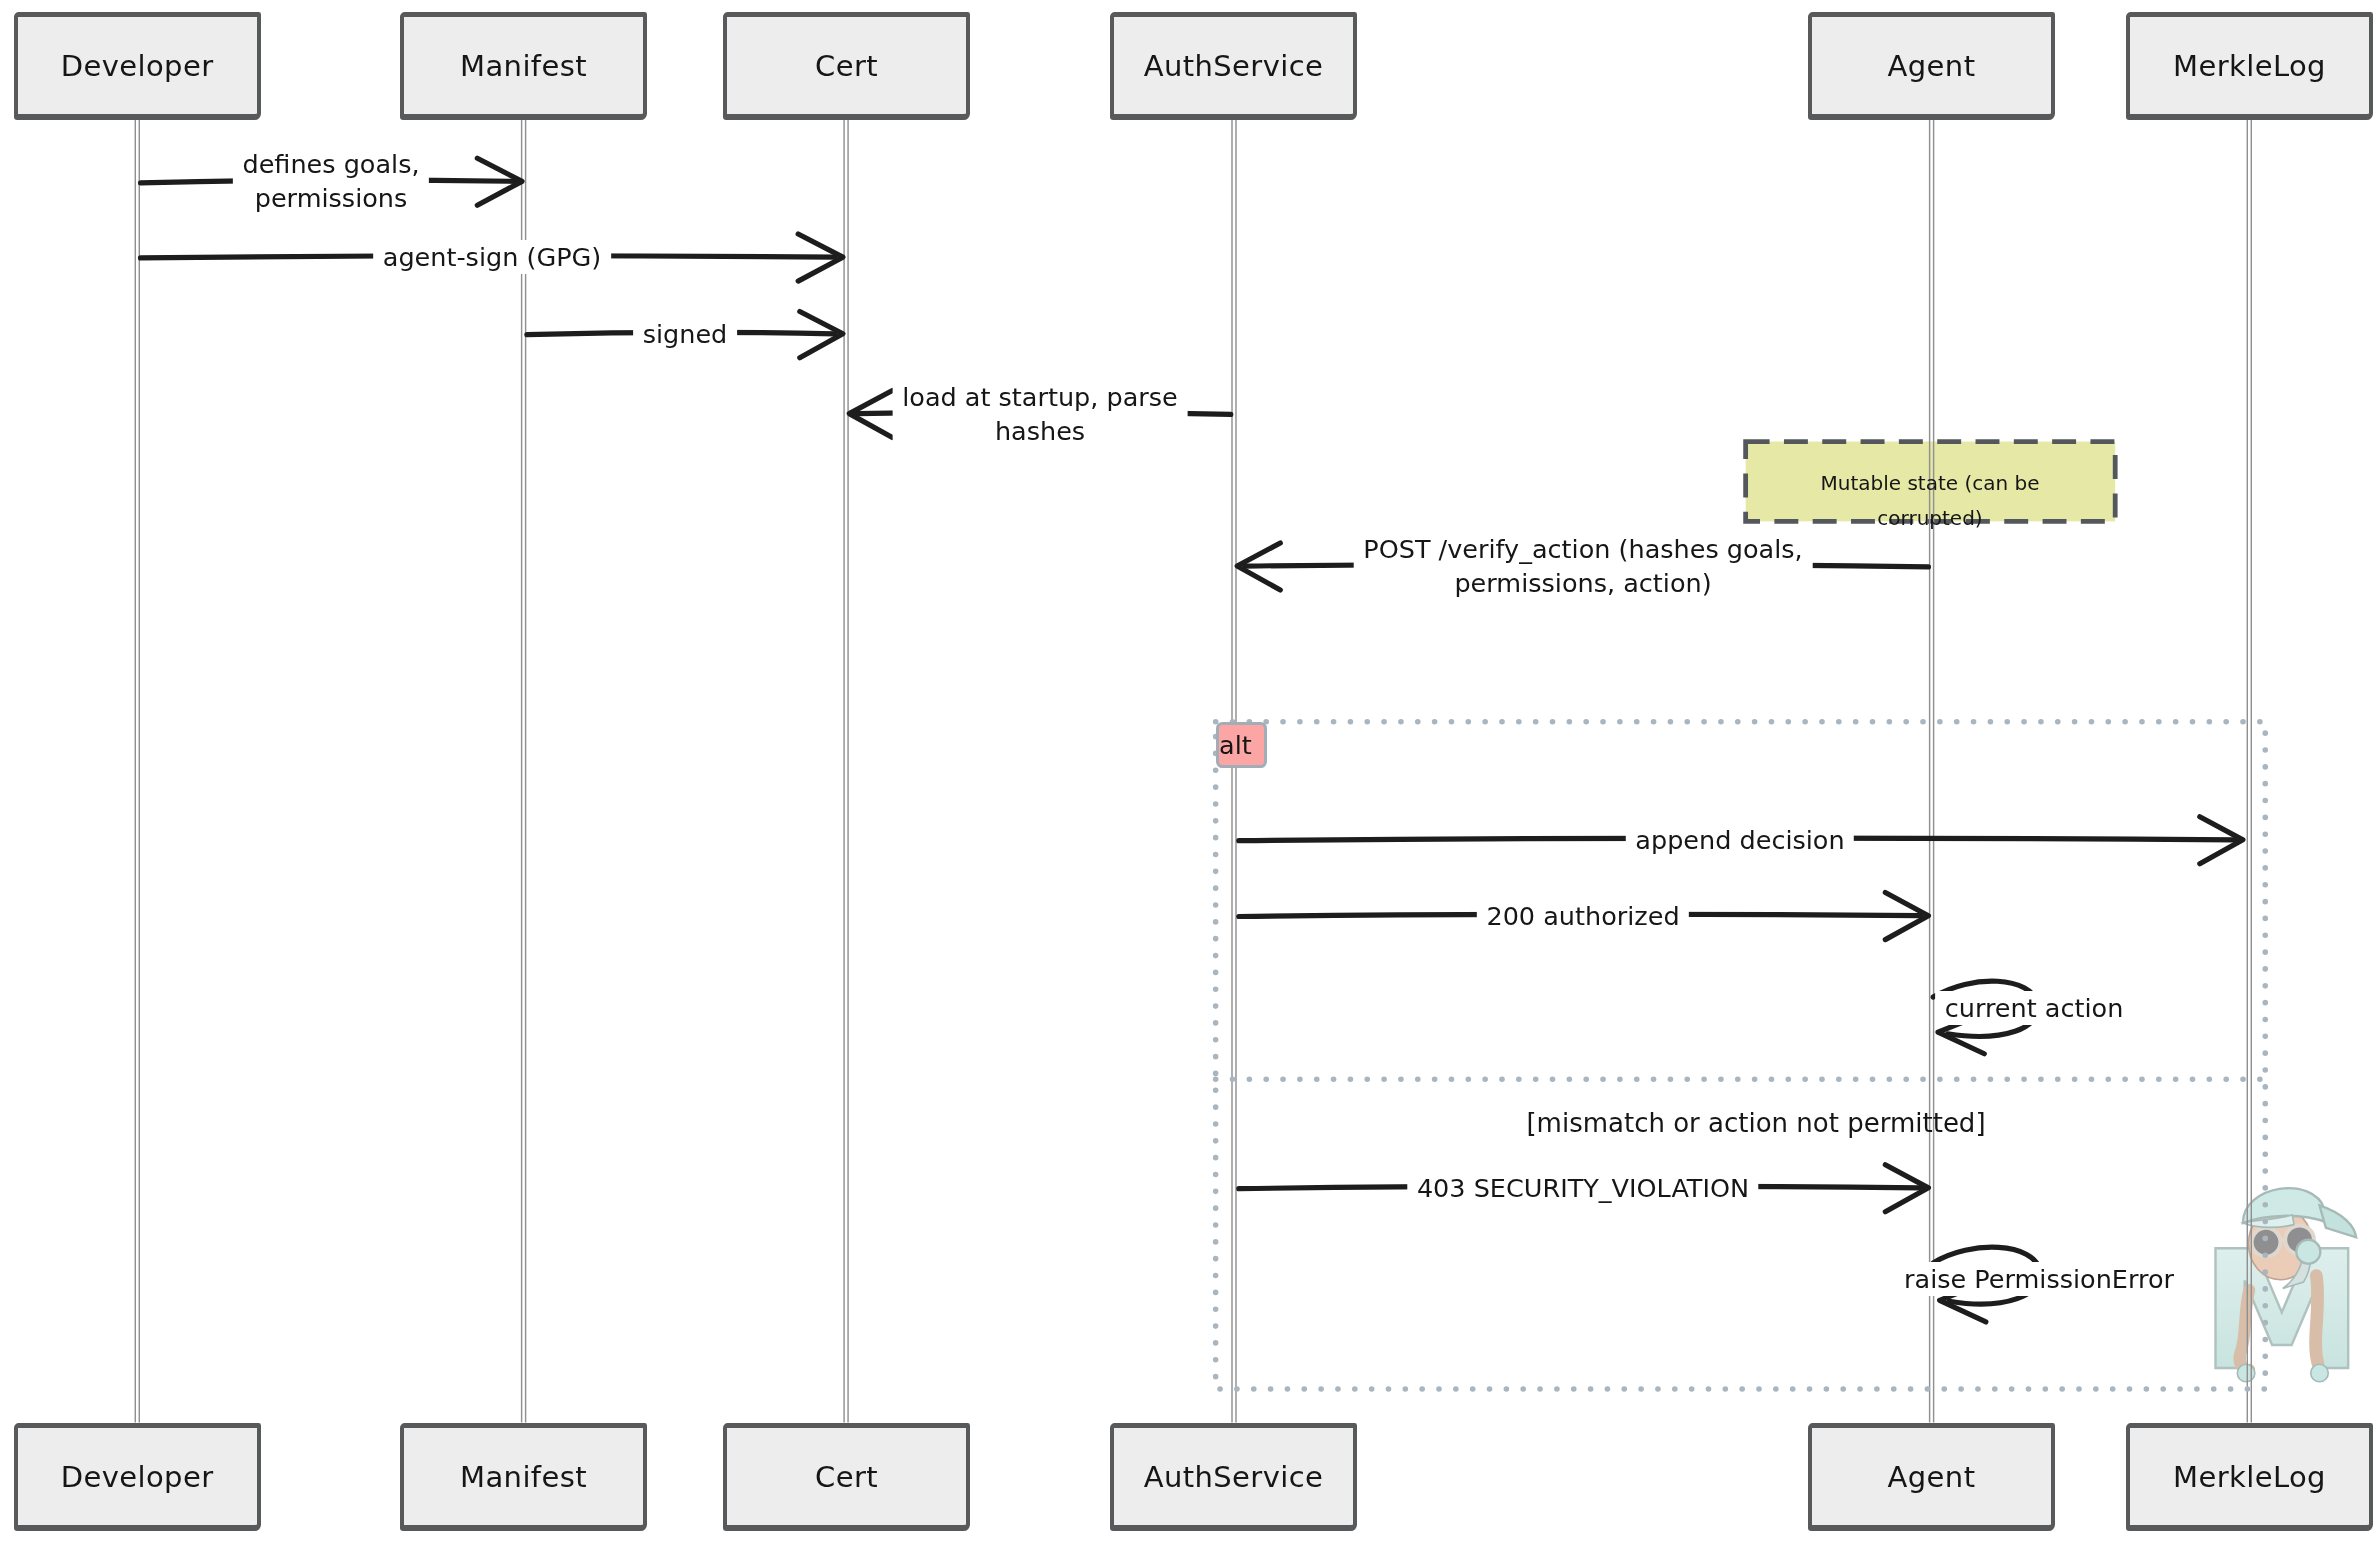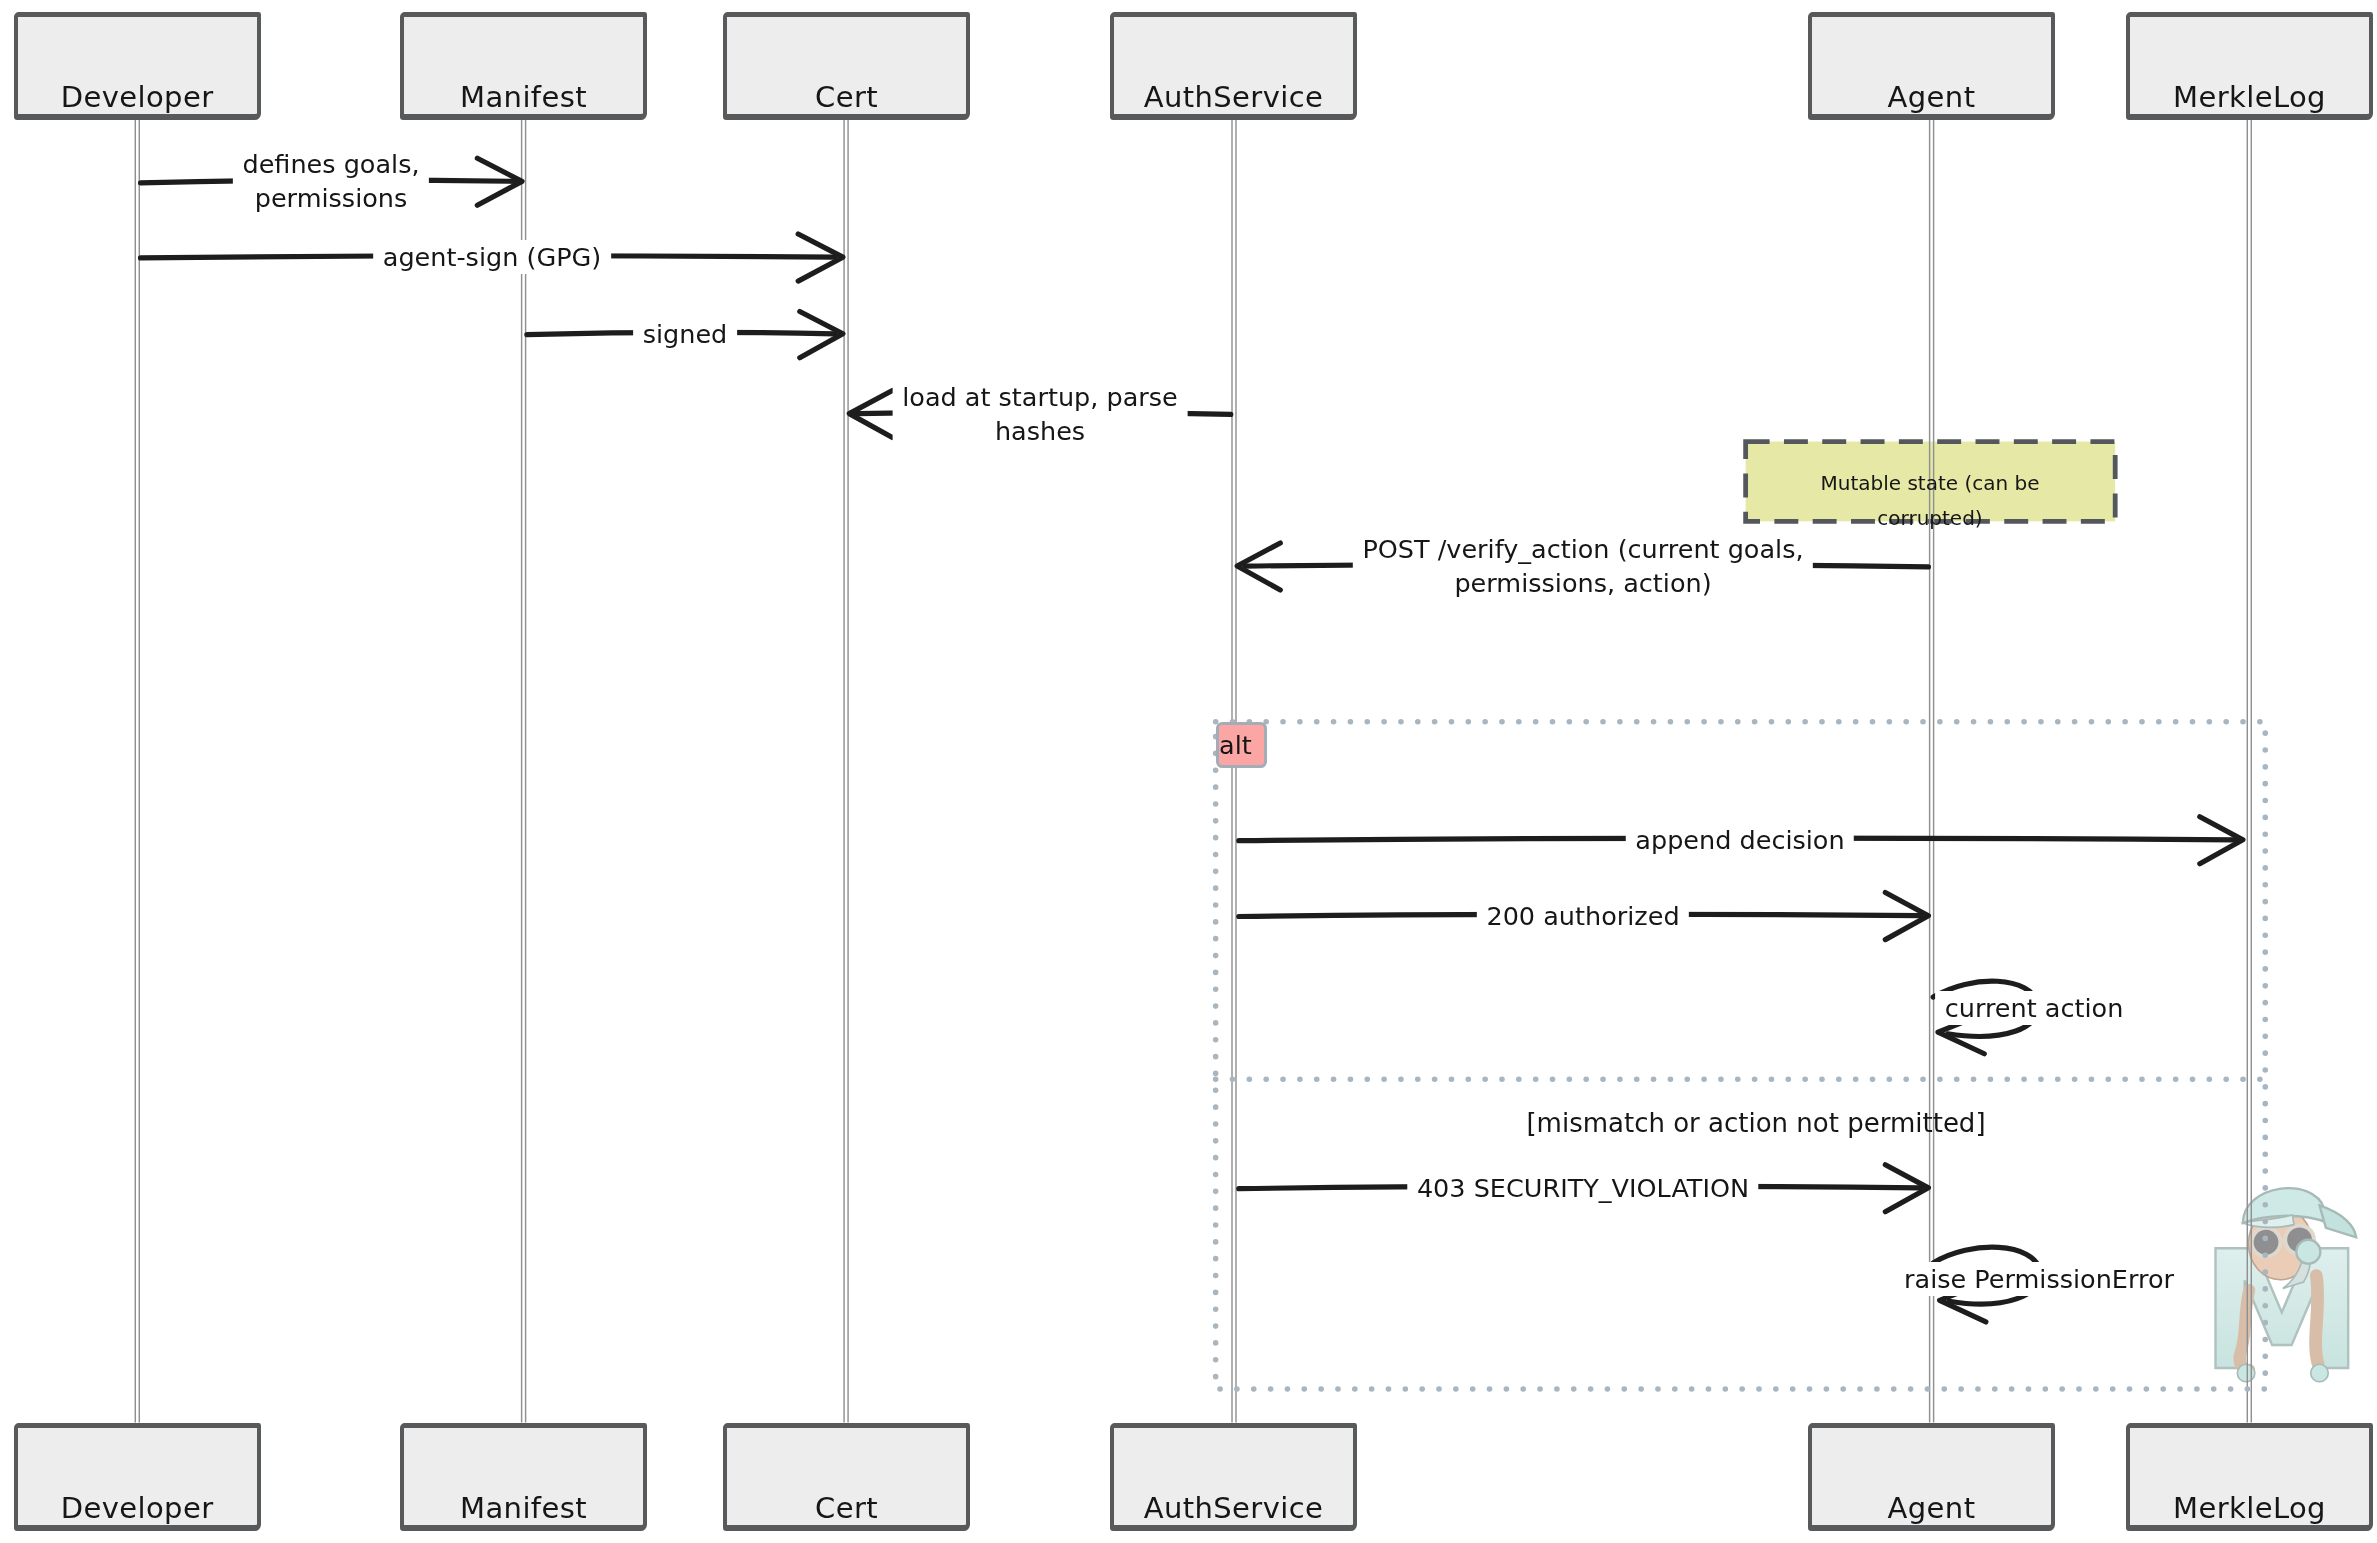--- a/index.html
+++ b/index.html
@@ -6,21 +6,21 @@
   .canvas{
     position:relative;width:2377px;height:1544px;background:#ffffff;overflow:hidden;
     font-family:"DejaVu Sans","Liberation Sans",sans-serif;color:#161616;
   }
   .layer{position:absolute;left:0;top:0;z-index:2;}
   .wm{position:absolute;left:2187px;top:1156px;width:190px;height:233px;z-index:1;}
   .actor{
     position:absolute;width:247px;height:108px;background:#ededed;
     border:4px solid #57595b;border-top-width:5.6px;border-bottom-width:6.4px;
     border-radius:4.8px 2.4px 6.4px 3.2px;box-sizing:border-box;
-    display:flex;align-items:flex-end;justify-content:center;
+    display:flex;align-items:center;justify-content:center;
     font-size:29px;letter-spacing:0.4px;z-index:4;
   }
   .row-top{top:12px}
   .row-bottom{top:1423px}
   .msg{
     position:absolute;transform:translate(-50%,-50%);text-align:center;
     font-size:25.5px;line-height:34px;background:#ffffff;padding:0 9.6px;
     z-index:3;white-space:nowrap;
   }
   .nobg{background:transparent;padding:0;}
@@ -167,21 +167,21 @@
     <div>agent-sign (GPG)</div>
   </div>
   <div class="msg" style="left:685px;top:334px">
     <div>signed</div>
   </div>
   <div class="msg" style="left:1040px;top:414px">
     <div>load at startup, parse</div>
     <div>hashes</div>
   </div>
   <div class="msg" style="left:1583px;top:566px">
-    <div>POST /verify_action (current goals,</div>
+    <div>POST /verify_action (hashes goals,</div>
     <div>permissions, action)</div>
   </div>
   <div class="msg" style="left:1740px;top:840px">
     <div>append decision</div>
   </div>
   <div class="msg" style="left:1583px;top:916px">
     <div>200 authorized</div>
   </div>
   <div class="msg" style="left:2034px;top:1008px">
     <div>current action</div>

